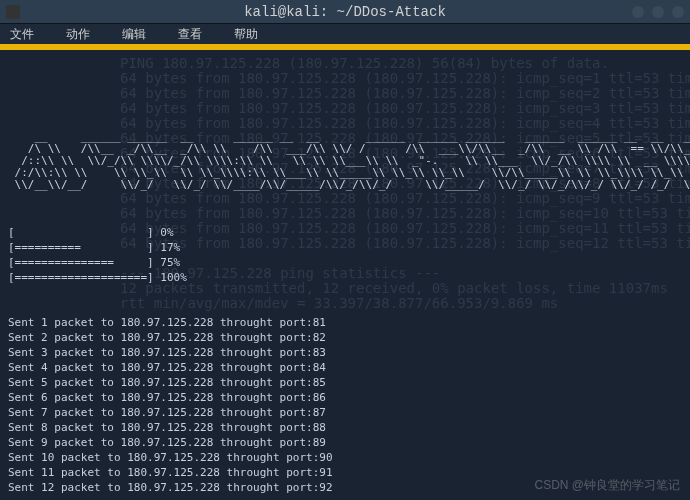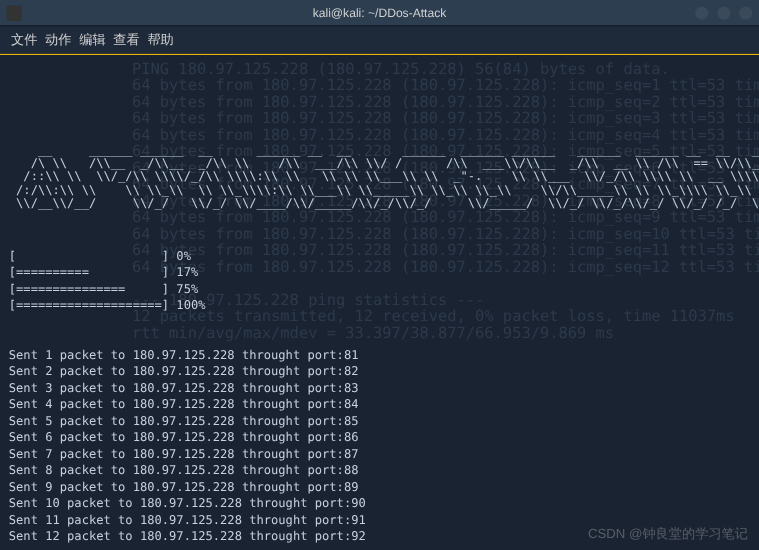--- a/index.html
+++ b/index.html
@@ -15,22 +15,22 @@
       height: 24px;
       background: #2c3e50;
       display: flex;
       align-items: center;
       justify-content: center;
       position: relative;
       border-bottom: 1px solid #0f1419;
     }
     .titlebar-title {
       color: #d0d0d0;
-      font-size: 11px;
-      font-family: Liberation Sans, sans-serif;
+      font-size: 14px;
+      font-family: Liberation Mono, monospace;
     }
     .titlebar-icon {
       position: absolute;
       left: 6px;
       width: 14px;
       height: 14px;
       background: #333;
       border-radius: 2px;
     }
     .titlebar-controls {
@@ -44,22 +44,22 @@
       height: 12px;
       border-radius: 50%;
       background: #3a4a5a;
     }
     .menubar {
       height: 26px;
       background: #1e2a3a;
       display: flex;
       align-items: center;
       padding: 0 10px;
-      gap: 7px;
-      border-bottom: 1px solid #eab308;
+      gap: 32px;
+      border-bottom: 6px solid #eab308;
     }
     .menu-item {
       color: #d0d0d0;
       font-size: 12px;
       font-family: sans-serif;
       cursor: pointer;
     }
     .terminal {
       padding: 6px 8px;
       background: #1a2332;

